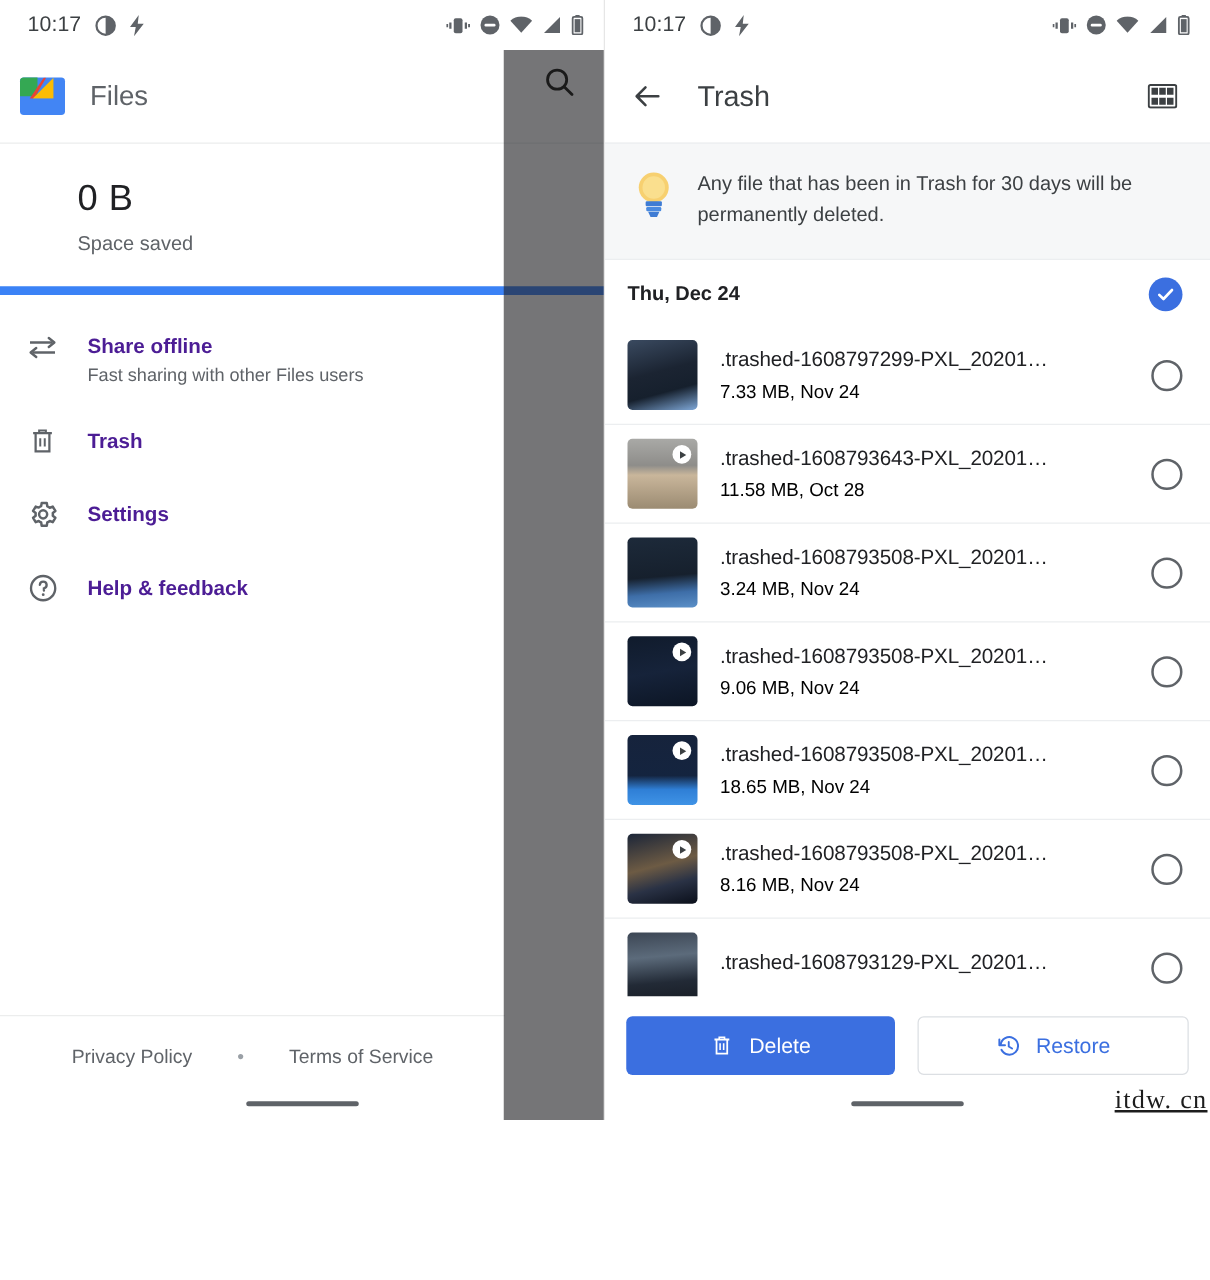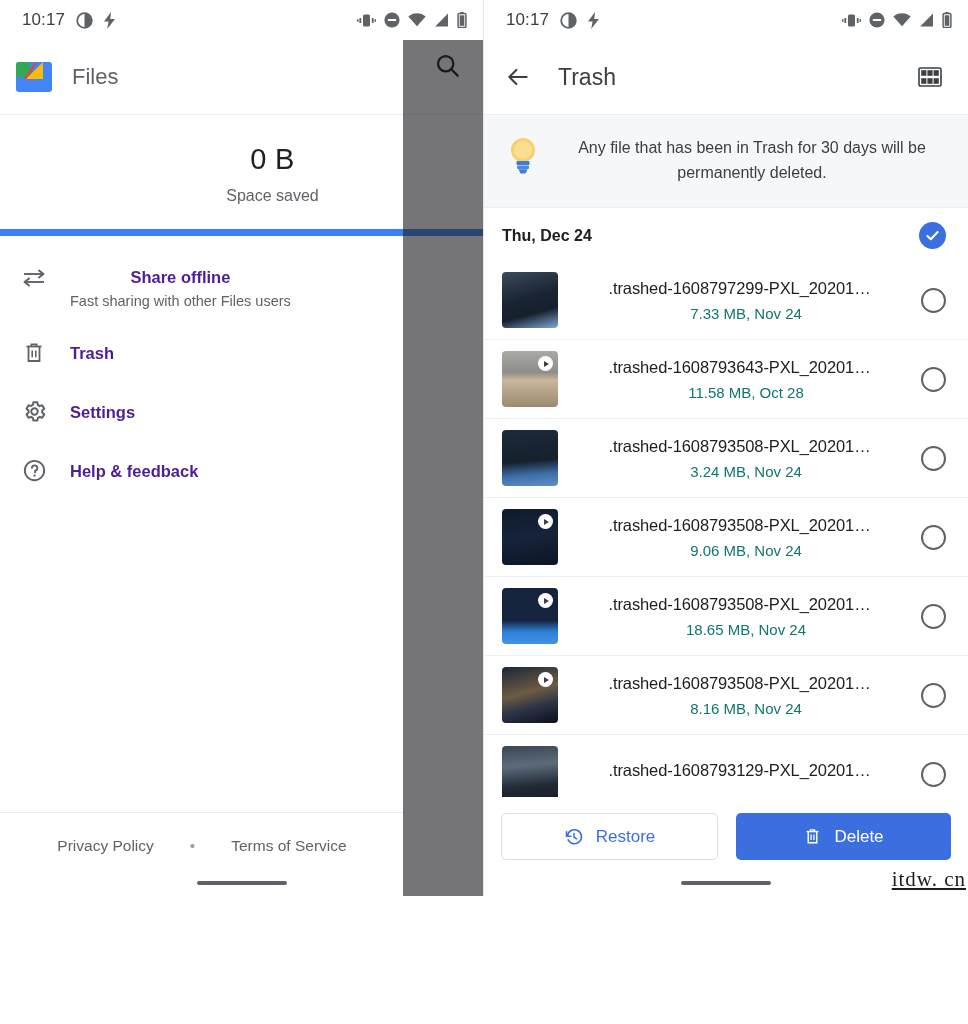--- a/index.html
+++ b/index.html
@@ -4,21 +4,21 @@
 <style>
   * { box-sizing: border-box; margin: 0; padding: 0; }
   html, body {
     width: 968px; height: 1024px;
     background: #fff;
     font-family: "Liberation Sans", sans-serif;
     overflow: hidden;
   }
   .screen { position: relative; width: 968px; height: 1024px; display: flex; }
 
-  .panel { position: relative; width: 484px; height: 896px; background: #ffffff; overflow: hidden; text-align: center; }
+  .panel { position: relative; width: 484px; height: 896px; background: #ffffff; overflow: hidden; }
   .panel.left { border-right: 1px solid #e6e6e6; }
 
   
   .statusbar {
     height: 40px; display: flex; align-items: center;
     padding: 0 16px 0 22px; justify-content: space-between;
   }
   .sb-left { display: flex; align-items: center; gap: 11px; }
   .sb-clock { font-size: 17px; color: #3c4043; letter-spacing: .1px; }
   .sb-right { display: flex; align-items: center; gap: 8px; }
@@ -89,21 +89,21 @@
   .file-row { display: flex; align-items: center; padding: 11px 22px 11px 18px; gap: 18px; }
   .file-row + .file-row { border-top: 1px solid #eceef0; }
   .thumb { width: 56px; height: 56px; min-width: 56px; border-radius: 4px; position: relative; overflow: hidden; }
   .play { position:absolute; right:5px; top:5px; width:15px; height:15px; border-radius:50%;
           background:#fff; display:flex; align-items:center; justify-content:center; }
   .play::after { content:''; border-left: 5px solid #3c4043; border-top: 3px solid transparent;
                  border-bottom: 3px solid transparent; margin-left:1.5px; }
   .file-meta { flex: 1; min-width: 0; }
   .file-name { font-size: 16.5px; color: #202124; white-space: nowrap; overflow: hidden;
                text-overflow: clip; letter-spacing: -.1px; }
-  .file-sub { font-size: 15px; color: #0f766e; margin-top: 7px; margin-left: 13px; }
+  .file-sub { font-size: 15px; color: #000000; margin-top: 7px; }
   .check-off { width: 25px; height: 25px; min-width:25px; border-radius: 50%; border: 2px solid #5f6368; }
 
   .actionbar { position: absolute; left: 0; bottom: 0; width: 484px; height: 99px;
                background: #fff; padding: 16px 17px 0 17px; display: flex; gap: 18px; }
   .btn { flex: 1; height: 47px; border-radius: 5px; display:flex; align-items:center;
          justify-content:center; gap: 12px; cursor: pointer; font-size: 17px; }
   .btn-restore { border: 1px solid #dcdfe3; color: #3b6fe0; background: #fff; }
   .btn-delete { background: #3b6fe0; color: #fff; }
   .watermark { position: absolute; right: 2px; bottom: 4px; font-family: "Liberation Serif", serif;
                font-size: 21px; color: #1d1d1d; letter-spacing: 1px; white-space: nowrap; text-decoration: underline; }
@@ -388,35 +388,35 @@
         <span class="file-meta">
           <span class="file-name" style="display:block">.trashed-1608793129-PXL_20201…</span>
           <span class="file-sub" style="display:block"></span>
         </span>
         <span class="check-off"></span>
       </div>
 
     </div>
 
     <div class="actionbar">
-      <span class="btn btn-restore">
-        <svg width="20" height="20" viewBox="0 0 24 24">
-          <path d="M4.2 10.6 A8.4 8.4 0 1 1 5 15.4" fill="none" stroke="#3b6fe0" stroke-width="1.9" stroke-linecap="round"></path>
-          <path d="M3 5.6 V11 H8.4" fill="none" stroke="#3b6fe0" stroke-width="1.9" stroke-linecap="round" stroke-linejoin="round"></path>
-          <path d="M12 7.8 V12.3 L15.2 14.2" fill="none" stroke="#3b6fe0" stroke-width="1.8" stroke-linecap="round"></path>
-        </svg>
-        <span>Restore</span>
-      </span>
       <span class="btn btn-delete">
         <svg width="19" height="19" viewBox="0 0 24 24">
           <path d="M4.5 5.8 H19.5" stroke="#fff" stroke-width="1.8"></path>
           <path d="M6.6 5.8 V20 H17.4 V5.8" stroke="#fff" stroke-width="1.8" fill="none"></path>
           <path d="M10.2 9.6 V16.3 M13.8 9.6 V16.3" stroke="#fff" stroke-width="1.6"></path>
           <path d="M9.3 5.6 V3.6 H14.7 V5.6" stroke="#fff" stroke-width="1.6" fill="none"></path>
         </svg>
         <span>Delete</span>
       </span>
+      <span class="btn btn-restore">
+        <svg width="20" height="20" viewBox="0 0 24 24">
+          <path d="M4.2 10.6 A8.4 8.4 0 1 1 5 15.4" fill="none" stroke="#3b6fe0" stroke-width="1.9" stroke-linecap="round"></path>
+          <path d="M3 5.6 V11 H8.4" fill="none" stroke="#3b6fe0" stroke-width="1.9" stroke-linecap="round" stroke-linejoin="round"></path>
+          <path d="M12 7.8 V12.3 L15.2 14.2" fill="none" stroke="#3b6fe0" stroke-width="1.8" stroke-linecap="round"></path>
+        </svg>
+        <span>Restore</span>
+      </span>
     </div>
     <div class="nav-pill"></div>
     <span class="watermark">itdw. cn</span>
   </div>
 
 </div>
 
 </body></html>

